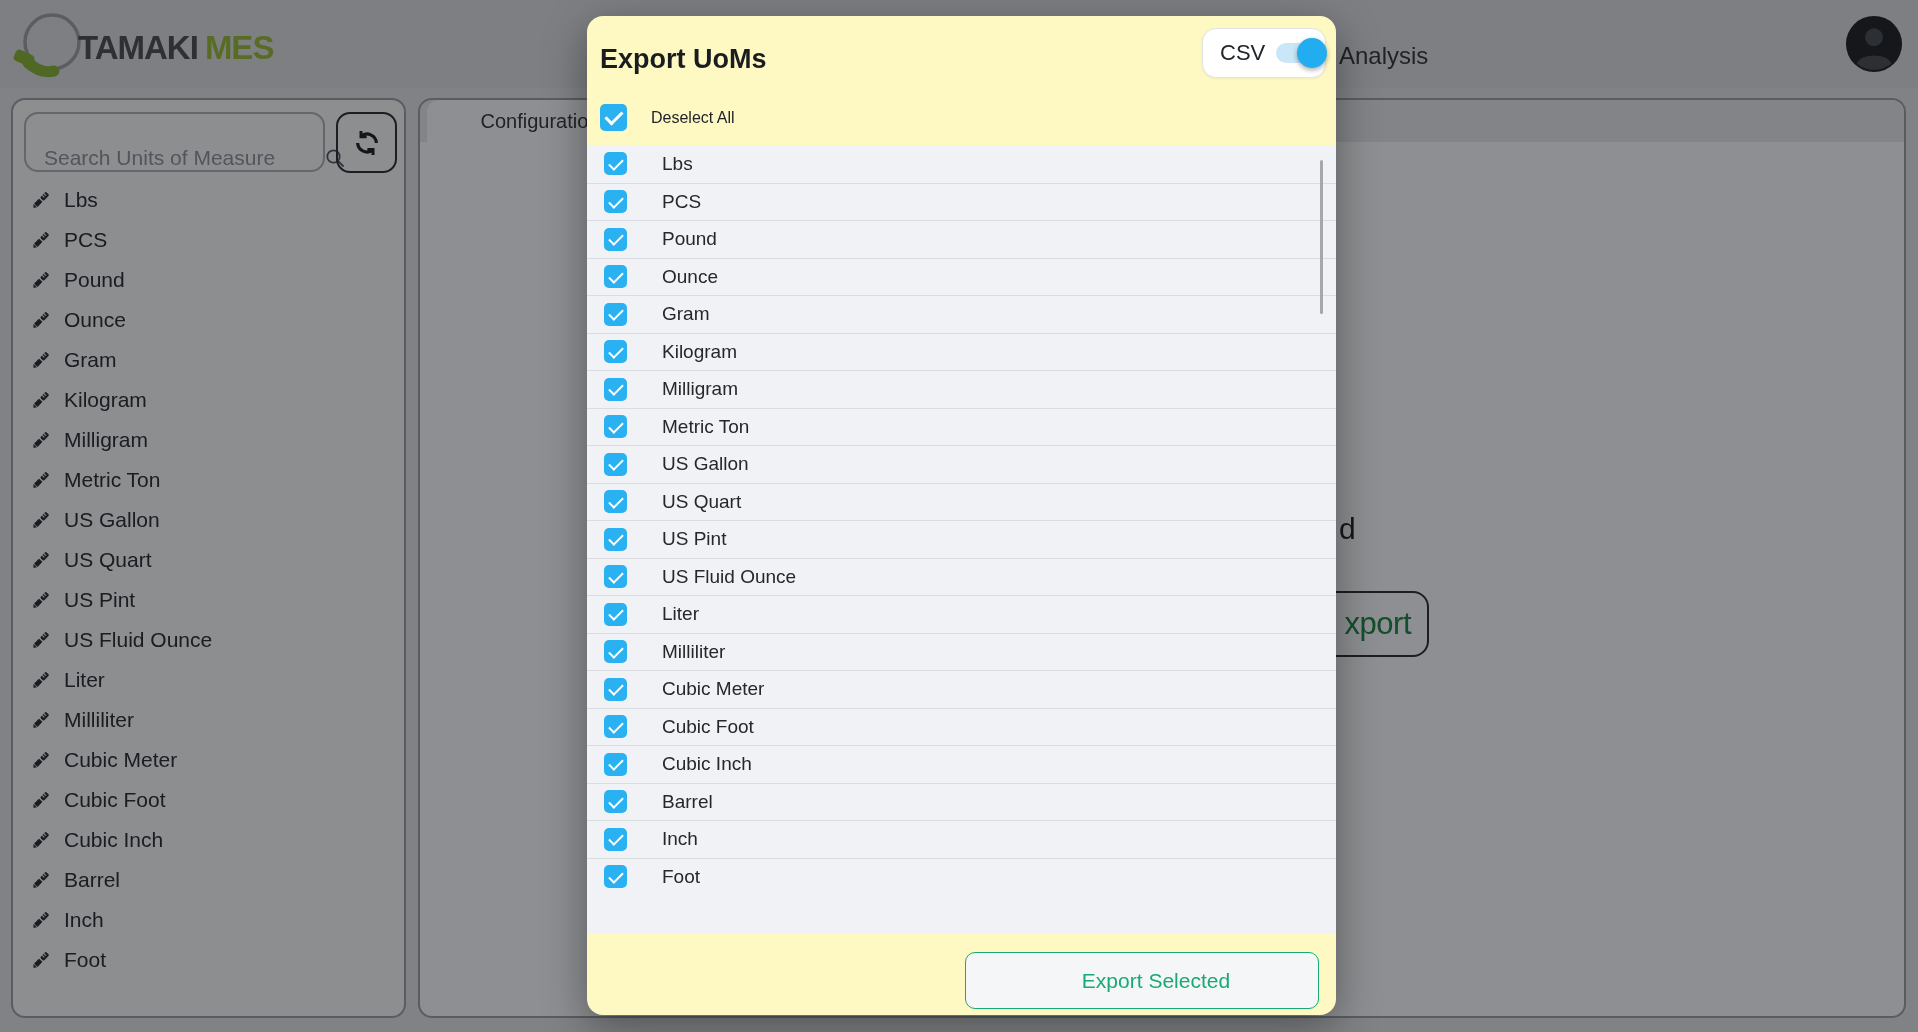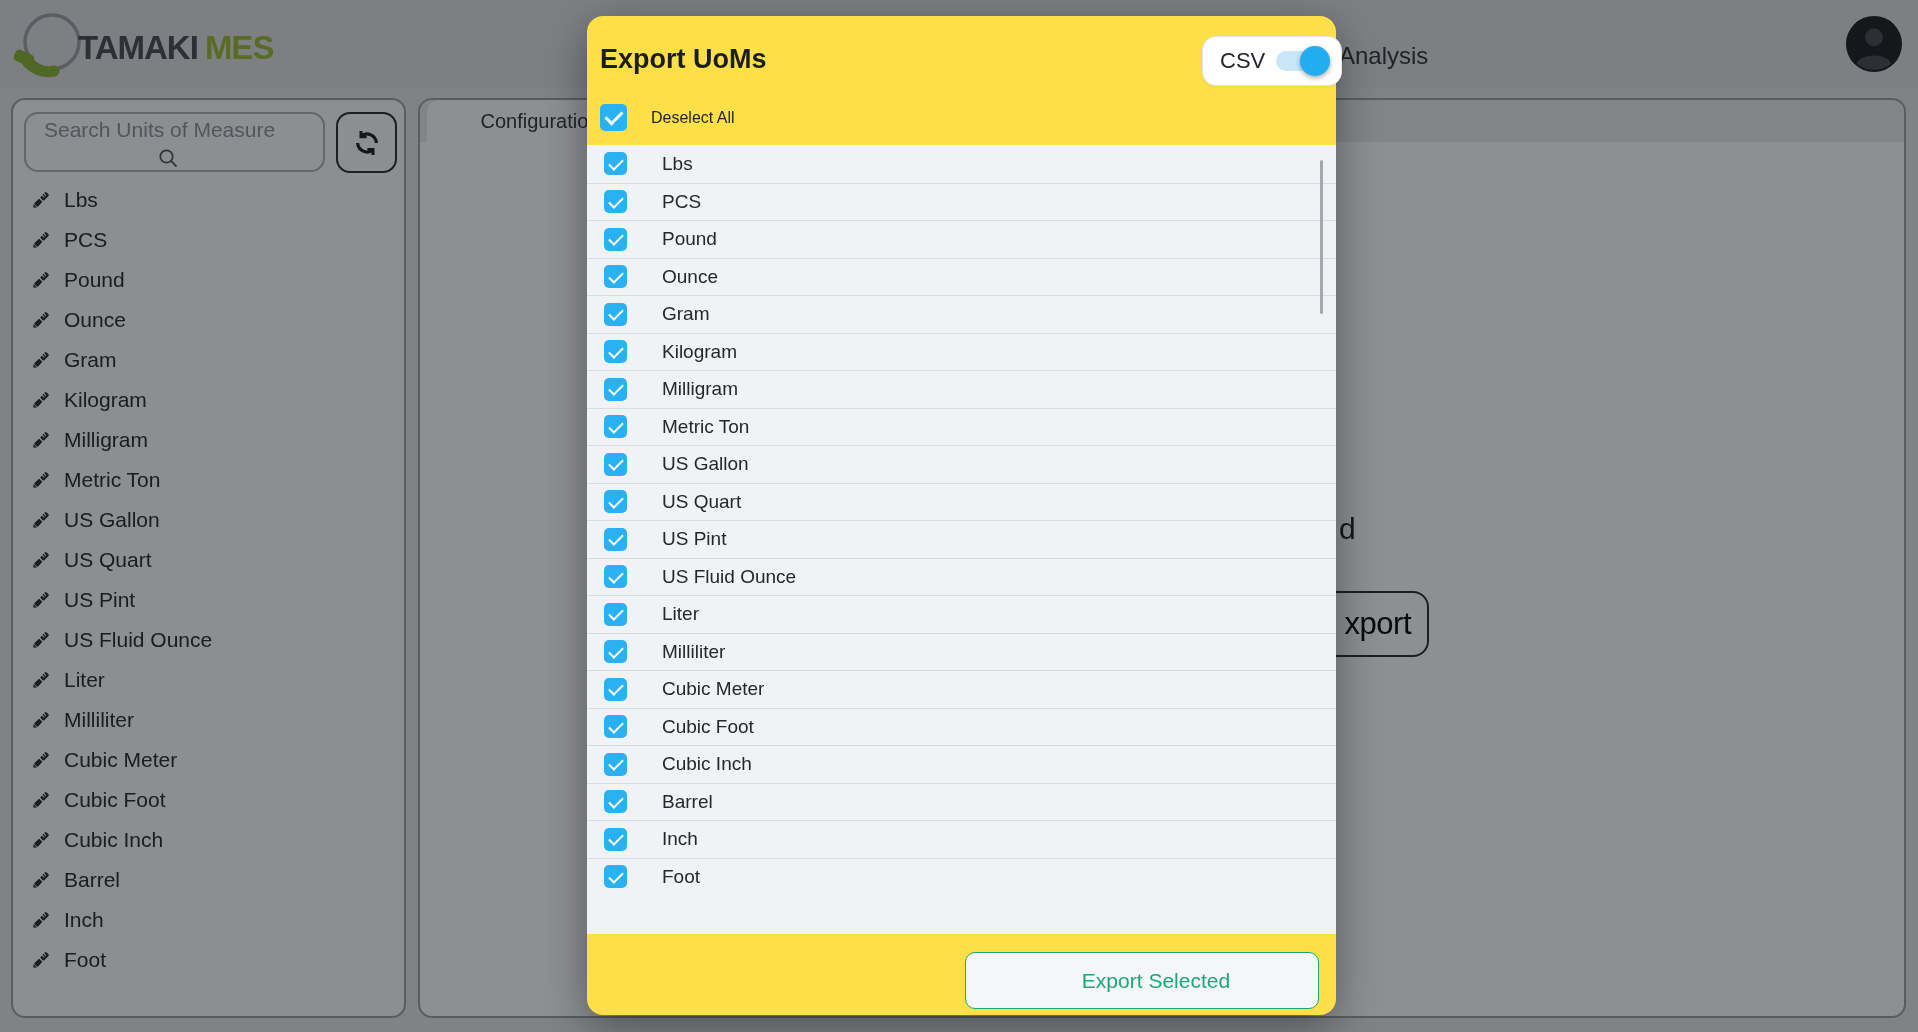--- a/index.html
+++ b/index.html
@@ -14,42 +14,42 @@
   .logo-text .mes { color:#97ba30; margin-left:7px; }
   .nav-item { position:absolute; left:1339px; top:42px; font-size:24px; color:#2b2f33; }
   .avatar { position:absolute; left:1845px; top:15px; width:58px; height:58px; }
 
   
   .card { position:absolute; background:#f8f9fa; border:2px solid #989da2; border-radius:14px; }
   .sidebar { left:11px; top:98px; width:395px; height:920px; }
   .maincard { left:418px; top:98px; width:1488px; height:920px; background:#fbfcfd; overflow:hidden; }
 
   
-  .search-box { position:absolute; left:11px; top:12px; width:301px; height:60px; border:2px solid #aab0b5; border-radius:14px; display:flex; align-items:center;flex-direction:column; }
+  .search-box { position:absolute; left:11px; top:12px; width:301px; height:60px; border:2px solid #aab0b5; border-radius:14px; display:flex; align-items:flex-end; }
   .search-box input { flex:1; border:none; outline:none; background:transparent; font-size:21px; color:#33383d; padding:0 8px 0 18px; font-family:"Liberation Sans",sans-serif; }
   .search-box input::placeholder { color:#8a9097; }
   .search-box .mag { margin-right:14px; flex:none; }
   .refresh-btn { position:absolute; left:323px; top:12px; width:61px; height:61px; border:2px solid #23272b; border-radius:14px; background:transparent; display:flex; align-items:center; justify-content:center; cursor:pointer; }
 
   .uom-list { position:absolute; left:0; top:80px; width:100%; }
   .uom-item { display:flex; align-items:center; height:40px; padding-left:17px; cursor:pointer; }
   .uom-item .picon { flex:none; width:21px; height:21px; margin-right:13px; }
   .uom-item .ulabel { font-size:21px; color:#202428; }
 
   
   .tabstrip { position:absolute; left:0; top:0; width:100%; height:42px; background:#e4e6e9; border-radius:12px 12px 0 0; }
   .tab-active { position:absolute; left:7px; top:0; width:226px; height:42px; background:#fbfcfd; border-radius:12px 12px 0 0; display:flex; align-items:center; justify-content:center; font-size:20px; color:#2b2f33; cursor:pointer; }
   .bg-heading { position:absolute; left:919px; top:412px; font-size:30px; color:#16181b; }
-  .bg-export-btn { position:absolute; left:835px; top:491px; width:174px; height:66px; border:2px solid #25282b; border-radius:16px; background:transparent; text-align:right; padding-right:16px; font-size:31px; color:#000000; line-height:62px; letter-spacing:-0.5px; cursor:pointer; }
+  .bg-export-btn { position:absolute; left:835px; top:491px; width:174px; height:66px; border:2px solid #25282b; border-radius:16px; background:transparent; text-align:right; padding-right:16px; font-size:31px; color:#15803d; line-height:62px; letter-spacing:-0.5px; cursor:pointer; }
 
   
   .backdrop { position:absolute; inset:0; background:rgba(20,22,25,0.47); z-index:40; }
-  .modal { position:absolute; left:587px; top:16px; width:749px; height:999px; background:#fde047; border-radius:16px; z-index:50; box-shadow:0 12px 44px rgba(0,0,0,0.38); }
+  .modal { position:absolute; left:587px; top:16px; width:749px; height:999px; background:#fef9c3; border-radius:16px; z-index:50; box-shadow:0 12px 44px rgba(0,0,0,0.38); }
   .modal-title { position:absolute; left:13px; top:28px; font-size:27px; font-weight:700; color:#1a1d20; }
-  .csv-box { position:absolute; left:615px; top:20px; width:140px; height:50px; background:#ffffff; border:1px solid #e2e4e8; border-radius:14px; display:flex; align-items:center; padding-left:17px; box-shadow:0 1px 3px rgba(0,0,0,0.06); }
+  .csv-box { position:absolute; left:615px; top:12px; width:124px; height:50px; background:#ffffff; border:1px solid #e2e4e8; border-radius:14px; display:flex; align-items:center; padding-left:17px; box-shadow:0 1px 3px rgba(0,0,0,0.06); }
   .csv-label { font-size:22px; color:#212529; }
   .toggle { position:relative; width:52px; height:20px; background:#c9e7f8; border-radius:10px; margin-left:11px; cursor:pointer; }
   .toggle .knob { position:absolute; right:-2px; top:-5px; width:30px; height:30px; border-radius:50%; background:#21adf0; box-shadow:0 2px 5px rgba(0,0,0,0.35); }
 
   
   .cb { position:relative; display:inline-block; background:#29b1f1; border-radius:5px; cursor:pointer; }
   .cb::after { content:""; position:absolute; left:50%; top:45%; width:26%; height:52%; border:solid #ffffff; border-width:0 3px 3px 0; transform:translate(-50%,-50%) rotate(45deg); }
   .cb-lg { width:27px; height:27px; }
   .cb-sm { width:23px; height:23px; }
   .cb-sm::after { border-width:0 2.6px 2.6px 0; }

